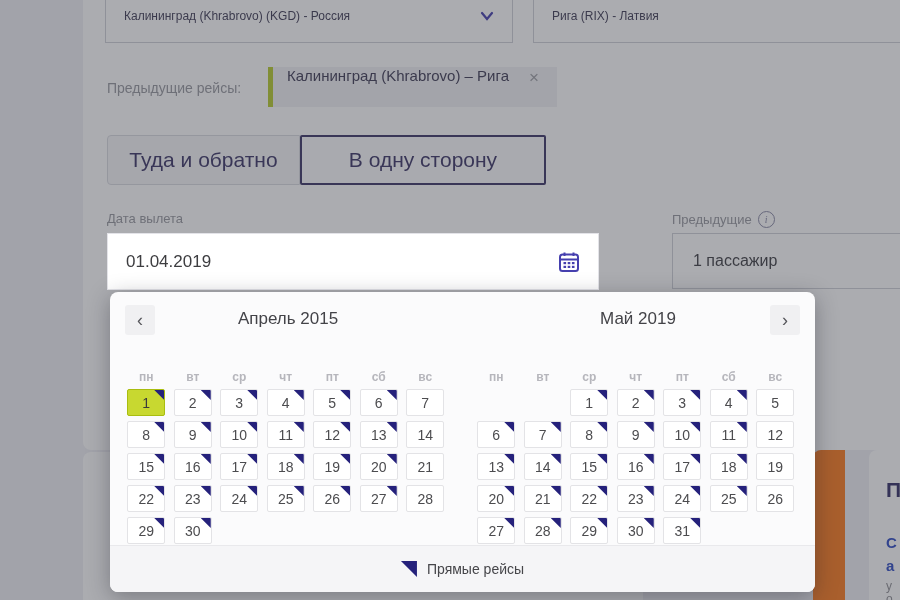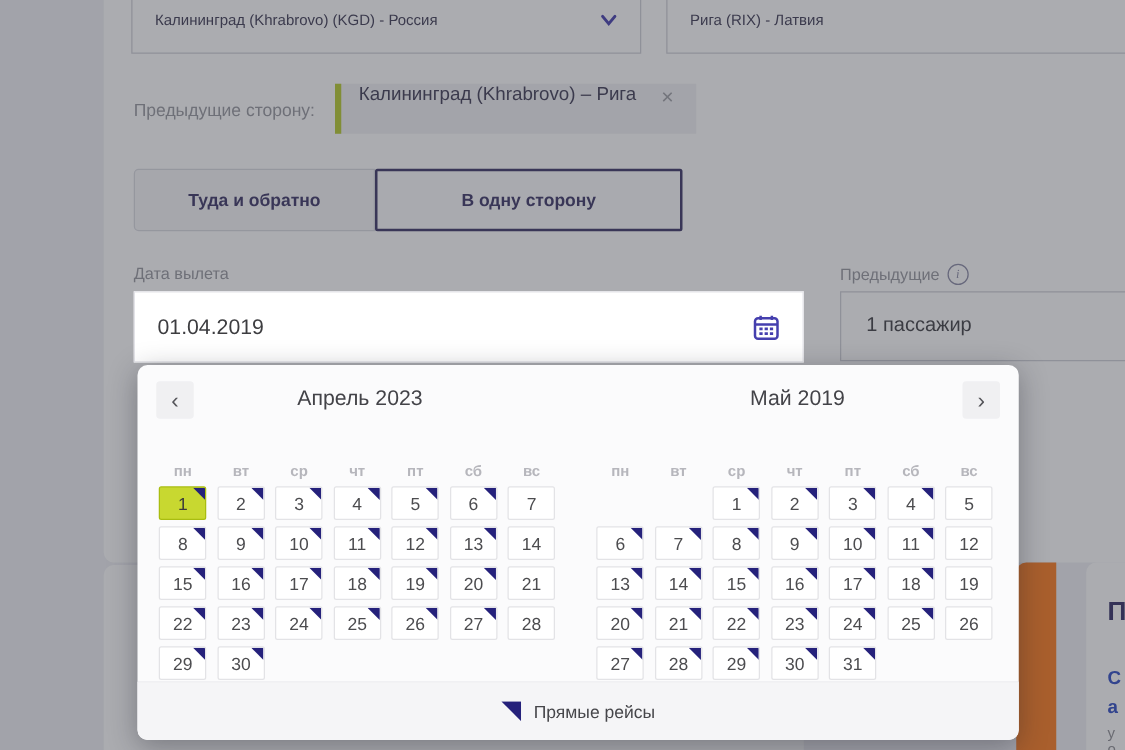--- a/index.html
+++ b/index.html
@@ -19,21 +19,21 @@
   .chev{width:14px;height:10px;flex:0 0 auto;}
 
   .prev-label{position:absolute;left:107px;top:80px;font-size:14px;color:#97989f;}
   .chip{position:absolute;left:268px;top:67px;height:40px;background:#f1f1f4;
         display:flex;align-items:flex-start;padding:0 14px 0 0;}
   .chip-bar{width:5px;height:40px;background:#b7cb2d;margin-right:14px;}
   .chip-label{font-size:15px;color:#3f3c55;margin-right:16px;white-space:nowrap;}
   .chip-close{font-size:17px;color:#9fa0a6;cursor:pointer;line-height:1;padding:2px 4px;}
 
   .tab{position:absolute;top:135px;height:50px;display:flex;align-items:center;
-       justify-content:center;font-size:14px;font-weight:bold;color:#3b3566;
+       justify-content:center;font-size:21px;font-weight:normal;color:#3b3566;
        box-sizing:border-box;cursor:pointer;}
   #tab-round{left:107px;width:193px;background:#f6f6f8;border:1px solid #dadbe1;
        border-radius:4px 0 0 4px;}
   #tab-oneway{left:300px;width:246px;background:#fcfcfd;border:2px solid #3b3566;
        border-radius:2px;}
 
   .field-label{position:absolute;top:211px;font-size:13px;color:#97989f;}
   #date-label{left:107px;}
   #pass-label{left:672px;display:flex;align-items:center;gap:6px;}
   .info-icon{width:15px;height:15px;border:1px solid #8a8aa5;border-radius:50%;
@@ -56,21 +56,21 @@
   .promo-head{position:absolute;left:886px;top:478px;font-size:21px;font-weight:bold;color:#322e66;}
   .promo-link1{position:absolute;left:886px;top:534px;font-size:15px;font-weight:bold;color:#2f4cc4;}
   .promo-link2{position:absolute;left:886px;top:557px;font-size:15px;font-weight:bold;color:#2f4cc4;}
   .promo-mut1{position:absolute;left:886px;top:579px;font-size:12px;color:#909095;}
   .promo-mut2{position:absolute;left:886px;top:592px;font-size:12px;color:#909095;}
 
   
   .overlay{position:absolute;inset:0;background:rgba(54,57,66,0.42);z-index:10;}
 
   
-  .date-input{position:absolute;left:107px;top:233px;width:536px;height:57px;
+  .date-input{position:absolute;left:107px;top:233px;width:492px;height:57px;
        background:#fff;border:1px solid #e3e3e8;box-sizing:border-box;z-index:20;
        display:flex;align-items:center;padding:0 18px;}
   .date-input input{border:none;outline:none;flex:1;font-family:"Liberation Sans",sans-serif;
        font-size:17px;color:#3d3d40;background:transparent;padding:0;}
   .cal-icon{width:22px;height:22px;flex:0 0 auto;cursor:pointer;}
 
   .calendar{position:absolute;left:110px;top:292px;width:705px;height:300px;
        background:#fbfbfc;border-radius:8px;z-index:20;
        box-shadow:0 5px 22px rgba(30,30,40,0.35);}
   .cal-nav{position:absolute;top:13px;width:30px;height:30px;background:#f0f0f2;
@@ -112,21 +112,21 @@
   <div class="top-input" id="origin">
     <input readonly="" value="Калининград (Khrabrovo) (KGD) - Россия" style="">
     <svg class="chev" viewBox="0 0 14 10">
         <polyline points="2,2 7,8 12,2" fill="none" stroke="#453fae" stroke-width="2.2" stroke-linecap="round"></polyline>
       </svg>
   </div>
   <div class="top-input" id="dest">
     <input readonly="" value="Рига (RIX) - Латвия" style="">
   </div>
 
-  <div class="prev-label">Предыдущие сторону:</div>
+  <div class="prev-label">Предыдущие рейсы:</div>
   <div class="chip">
     <div class="chip-bar"></div>
     <span class="chip-label">Калининград (Khrabrovo) – Рига</span>
     <span class="chip-close">×</span>
   </div>
 
   <div class="tab" id="tab-round">Туда и обратно</div>
   <div class="tab" id="tab-oneway">В одну сторону</div>
 
   <div class="field-label" id="date-label">Дата вылета</div>
@@ -164,21 +164,21 @@
         <rect x="5.5" y="14.8" width="2.6" height="2.2"></rect>
           <rect x="9.7" y="14.8" width="2.6" height="2.2"></rect>
           <rect x="13.9" y="14.8" width="2.6" height="2.2"></rect>
       </g>
     </svg>
   </div>
 
   <div class="calendar">
     <button class="cal-nav" id="nav-prev">‹</button>
     <button class="cal-nav" id="nav-next">›</button>
-    <div class="month-title" id="title-0">Апрель 2023</div>
+    <div class="month-title" id="title-0">Апрель 2015</div>
     <div class="month-title" id="title-1">Май 2019</div>
     <div class="month-block" id="month-0">
         <div class="weekday-row">
           <span class="weekday">пн</span>
           <span class="weekday">вт</span>
           <span class="weekday">ср</span>
           <span class="weekday">чт</span>
           <span class="weekday">пт</span>
           <span class="weekday">сб</span>
           <span class="weekday">вс</span>

